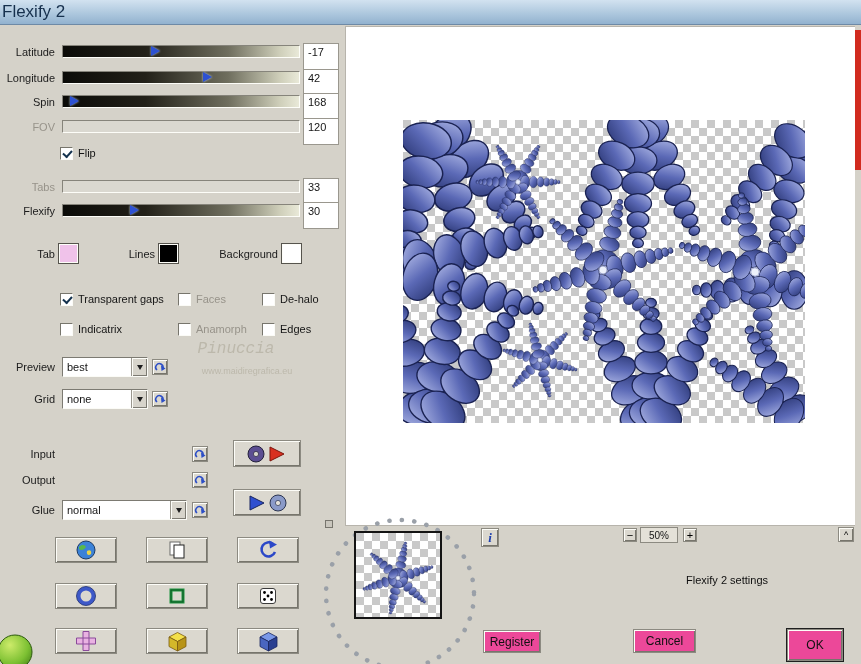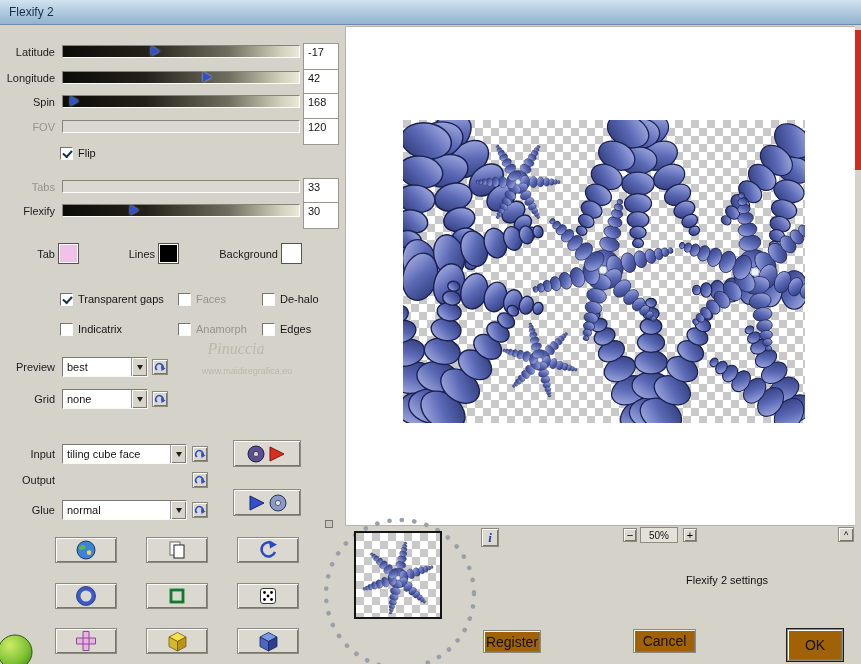--- a/index.html
+++ b/index.html
@@ -2,22 +2,22 @@
 <html><head>
 <meta charset="utf-8">
 <style>
   *{box-sizing:border-box;margin:0;padding:0}
   html,body{width:861px;height:664px}
   body{font-family:"Liberation Sans",sans-serif;font-size:11px;color:#151515;background:#d5d2c9}
   .dialog{position:relative;width:861px;height:664px;background:#d5d2c9;overflow:hidden}
 
   .titlebar{position:absolute;left:0;top:0;width:861px;height:25px;
     background:linear-gradient(180deg,#d2e2f0 0%,#aec8de 55%,#92b2cf 100%);
-    border-bottom:1px solid #6e8aa6;display:flex;align-items:center;padding-left:9px;
-    font-size:12px;color:#16304d}
+    border-bottom:1px solid #6e8aa6;display:flex;align-items:center;padding-left:2px;
+    font-size:17px;color:#16304d}
 
   .preview{position:absolute;left:345px;top:26px;width:510px;height:500px;background:#ffffff;
     border:1px solid #b7b4ac;border-right:none}
   .imgsvg{position:absolute;left:403px;top:120px}
   .redstripe{position:absolute;left:855px;top:30px;width:6px;height:140px;background:#d12b1f}
 
   .slabel{position:absolute;width:50px;text-align:right;color:#1c1c1c;line-height:13px}
   .muted{color:#97938a}
   .track{position:absolute;width:238px;height:13px;border:1px solid;border-color:#86847b #fdfdf8 #fdfdf8 #86847b;
     background:linear-gradient(90deg,#0b0b08 0%,#232119 35%,#6f6e5e 70%,#cfcfba 92%,#e9e9d8 100%)}
@@ -47,26 +47,26 @@
   .jbtn{position:absolute;width:16px;height:16px;background:#dbd8cf;border:1px solid #8c8a81;
     box-shadow:inset 1px 1px 0 #fdfdf8,inset -1px -1px 0 #77756c;
     display:flex;align-items:center;justify-content:center;padding:0}
 
   .gbtn{position:absolute;width:62px;height:26px;background:#dbd8cf;border:1px solid #8c8a81;
     box-shadow:inset 1px 1px 0 #fdfdf8,inset -1px -1px 0 #77756c;
     display:flex;align-items:center;justify-content:center;padding:0}
   .bigbtn{width:68px;height:27px}
   .gbtn svg{display:block}
 
-  .pbtn{position:absolute;background:#a16207;border:1px solid #8c8a81;
+  .pbtn{position:absolute;background:#ec4899;border:1px solid #8c8a81;
     box-shadow:inset 1px 1px 0 #fdfdf8,inset -1px -1px 0 #77756c;
-    display:flex;align-items:center;justify-content:center;font-size:14px;color:#111}
+    display:flex;align-items:center;justify-content:center;font-size:12px;color:#111}
   .pbtn.default{box-shadow:0 0 0 1px #1f1f1f,inset 1px 1px 0 #fdfdf8,inset -1px -1px 0 #77756c}
 
-  .wm1{position:absolute;font-family:Liberation Serif, serif;font-style:italic;font-size:16px;color:#bcb8ab;text-align:center}
+  .wm1{position:absolute;font-family:Liberation Mono, monospace;font-style:italic;font-size:16px;color:#bcb8ab;text-align:center}
   .wm2{position:absolute;font-size:9px;color:#bcb8ab;text-align:center}
 
   .thumbbox{position:absolute;left:354px;top:531px;width:88px;height:88px;border:2px solid #141414;background:#fff}
   .handle{position:absolute;left:325px;top:520px;width:8px;height:8px;background:#c9c6bd;border:1px solid #77756d}
   .ringsvg{position:absolute;left:314px;top:514px;pointer-events:none}
 
   .infobtn{position:absolute;left:481px;top:528px;width:18px;height:19px;font-family:"Liberation Serif",serif;
     font-weight:bold;font-style:italic;color:#1d3fae;font-size:13px}
   .zbtn{position:absolute;width:14px;height:14px;font-size:11px;line-height:10px}
   .zval{position:absolute;left:640px;top:527px;width:38px;height:16px;background:#e4e1d8;border:1px solid #8c8a81;
@@ -247,26 +247,20 @@
     <svg width="12" height="12">
         <path d="M3,9 A3.6,3.6 0 1 1 8.5,8" fill="none" stroke="#2c4ec6" stroke-width="1.6"></path>
         <polygon points="7,4.5 11.5,7.5 7.5,10" fill="#2c4ec6"></polygon>
       </svg>
   </button>
 
   <div class="wm1" style="left:196px;top:340px;width:80px">Pinuccia</div>
   <div class="wm2" style="left:184px;top:366px;width:126px">www.maidiregrafica.eu</div>
 
   <span class="slabel" style="left:5px;top:448px">Input</span>
-  <div class="dd" style="left:62px;top:444px;width:125px">
-    <span class="ddtext">tiling cube face</span>
-    <span class="ddbtn">
-        <span class="ddarrow"></span>
-      </span>
-  </div>
   <button class="jbtn" style="left:192px;top:446px">
     <svg width="12" height="12">
         <path d="M3,9 A3.6,3.6 0 1 1 8.5,8" fill="none" stroke="#2c4ec6" stroke-width="1.6"></path>
         <polygon points="7,4.5 11.5,7.5 7.5,10" fill="#2c4ec6"></polygon>
       </svg>
   </button>
   <button class="gbtn bigbtn" style="left:233px;top:440px">
     <svg width="44" height="20">
       <circle cx="11" cy="10" r="8" fill="#5c4e92" stroke="#23203a"></circle>
       <circle cx="11" cy="10" r="2.6" fill="#d8d5cc" stroke="#23203a" stroke-width="0.7"></circle>

